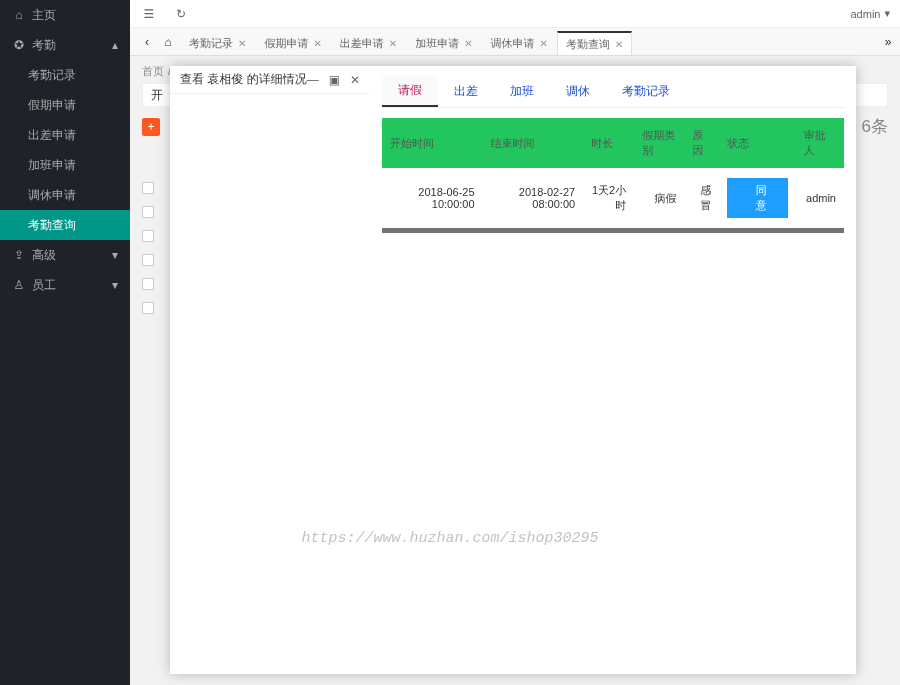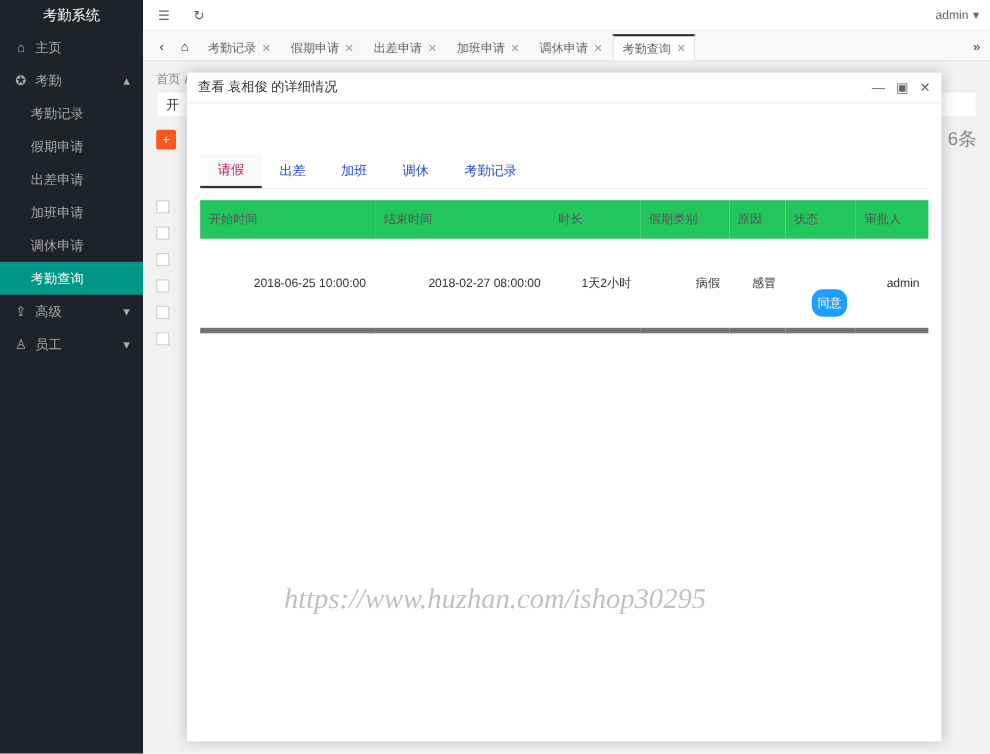--- a/index.html
+++ b/index.html
@@ -26,42 +26,41 @@
     .tab-more { margin-left: auto; width: 24px; height: 100%; display: flex; align-items: center; justify-content: center; cursor: pointer; }
     
     .main { position: absolute; left: 130px; top: 56px; right: 0; bottom: 0; background: #f2f2f2; padding: 8px 12px; z-index: 1; }
     .breadcrumb { font-size: 11px; color: #888; margin-bottom: 4px; }
     .breadcrumb .sep { margin: 0 4px; }
     .bg-row { display: flex; gap: 6px; align-items: center; }
     .bg-checkbox { width: 12px; height: 12px; border: 1px solid #ccc; background: #fff; }
     .orange-btn { width: 18px; height: 18px; background: #ff5722; color: #fff; display: flex; align-items: center; justify-content: center; border-radius: 2px; }
     .bg-info { margin-left: auto; font-size: 17px; color: #888; }
     
-    .dialog { position: absolute; left: 170px; top: 66px; width: 686px; height: 608px; background: #fff; box-shadow: 0 0 12px rgba(0,0,0,0.25); z-index: 20; display: flex; flex-direction: column; gap: 36px; }
+    .dialog { position: absolute; left: 170px; top: 66px; width: 686px; height: 608px; background: #fff; box-shadow: 0 0 12px rgba(0,0,0,0.25); z-index: 20; display: flex; flex-direction: row; }
     .dialog-header { height: 28px; display: flex; align-items: center; padding: 0 10px; border-bottom: 1px solid #eee; font-size: 12px; }
     .dialog-actions { margin-left: auto; display: flex; gap: 10px; }
     .dialog-action { cursor: pointer; color: #666; display: flex; align-items: center; }
     .dialog-body { flex: 1; padding: 10px 12px; overflow: auto; }
     .dialog-tabs { display: flex; border-bottom: 1px solid #eee; height: 32px; }
     .dialog-tab { padding: 0 16px; height: 100%; display: flex; align-items: center; cursor: pointer; font-size: 12px; color: #1d4ed8; }
     .dialog-tab.active { border-bottom: 2px solid #333; color: #be185d; background: #fafafa; }
     .dtable { width: 100%; margin-top: 10px; border-collapse: collapse; font-size: 11px; }
     .dtable th { background: #22c55e; text-align: left; font-weight: normal; padding: 10px 8px; color: #555; }
     .dtable td { padding: 10px 8px; border-bottom: 5px solid #737373; text-align: right; }
-    .status-btn { display: inline-block; padding: 5px 5px; background: #1E9FFF; color: #fff; border-radius: 10px; cursor: pointer; margin-top: 36px; }
+    .status-btn { display: inline-block; padding: 5px 21px; background: #1E9FFF; color: #fff; border-radius: 0; cursor: pointer; }
     
-    .watermark { position: absolute; left: 50%; top: 530px; transform: translateX(-50%); font-size: 26px; color: rgba(0,0,0,0.25); font-family: Liberation Serif, serif; z-index: 30; pointer-events: none; font-style: italic; }
+    .watermark { position: absolute; left: 50%; top: 530px; transform: translateX(-50%); font-size: 15px; color: rgba(0,0,0,0.25); font-family: Liberation Mono, monospace; z-index: 30; pointer-events: none; font-style: italic; }
     
     .bg-column { display:flex; flex-direction:column; gap:12px; margin-top:44px; }
   </style>
 </head>
 <body>
 
 <div class="sidebar">
-  <div class="sidebar-header">考勤系统</div>
   <div class="menu-item">
     <span class="icon">⌂</span>
     <span>主页</span>
   </div>
   <div class="menu-item">
     <span class="icon">✪</span>
     <span>考勤</span>
     <span class="chevron">▴</span>
   </div>
   <div class="submenu-item">考勤记录</div>

